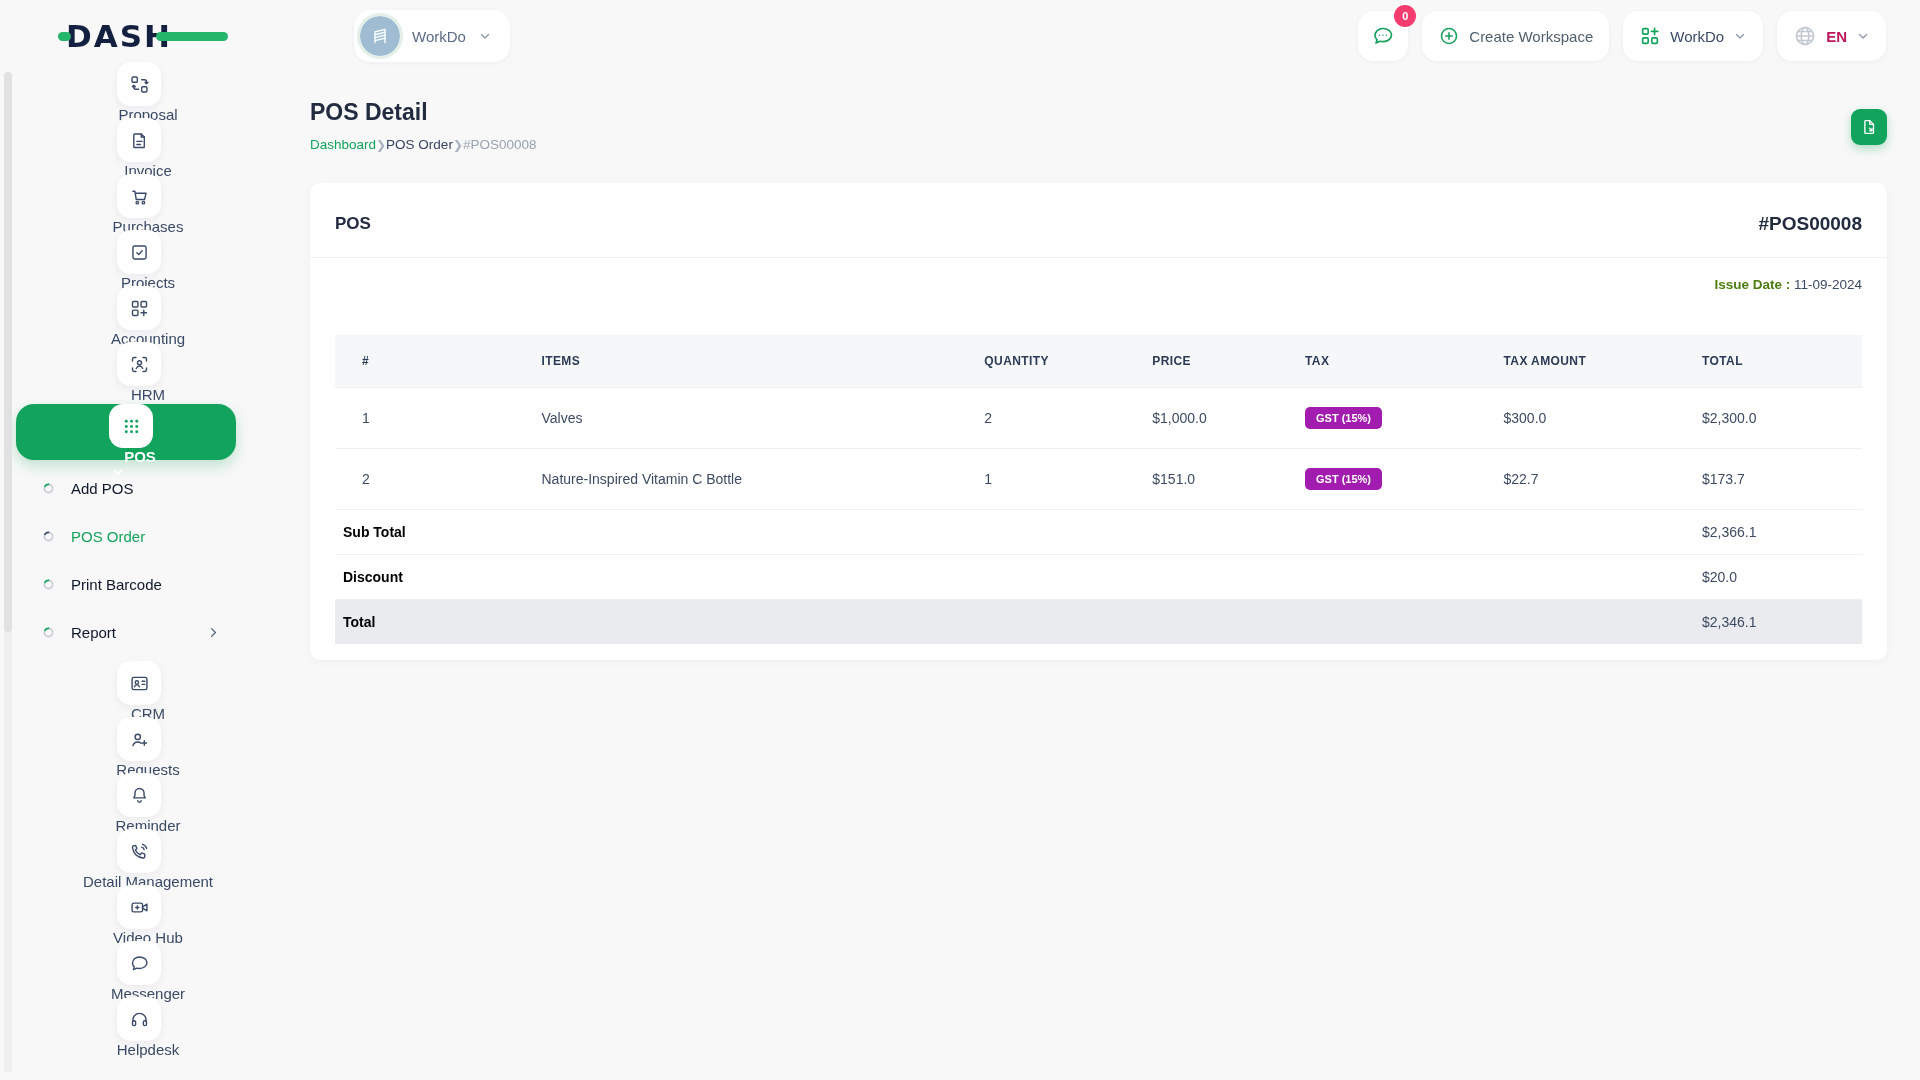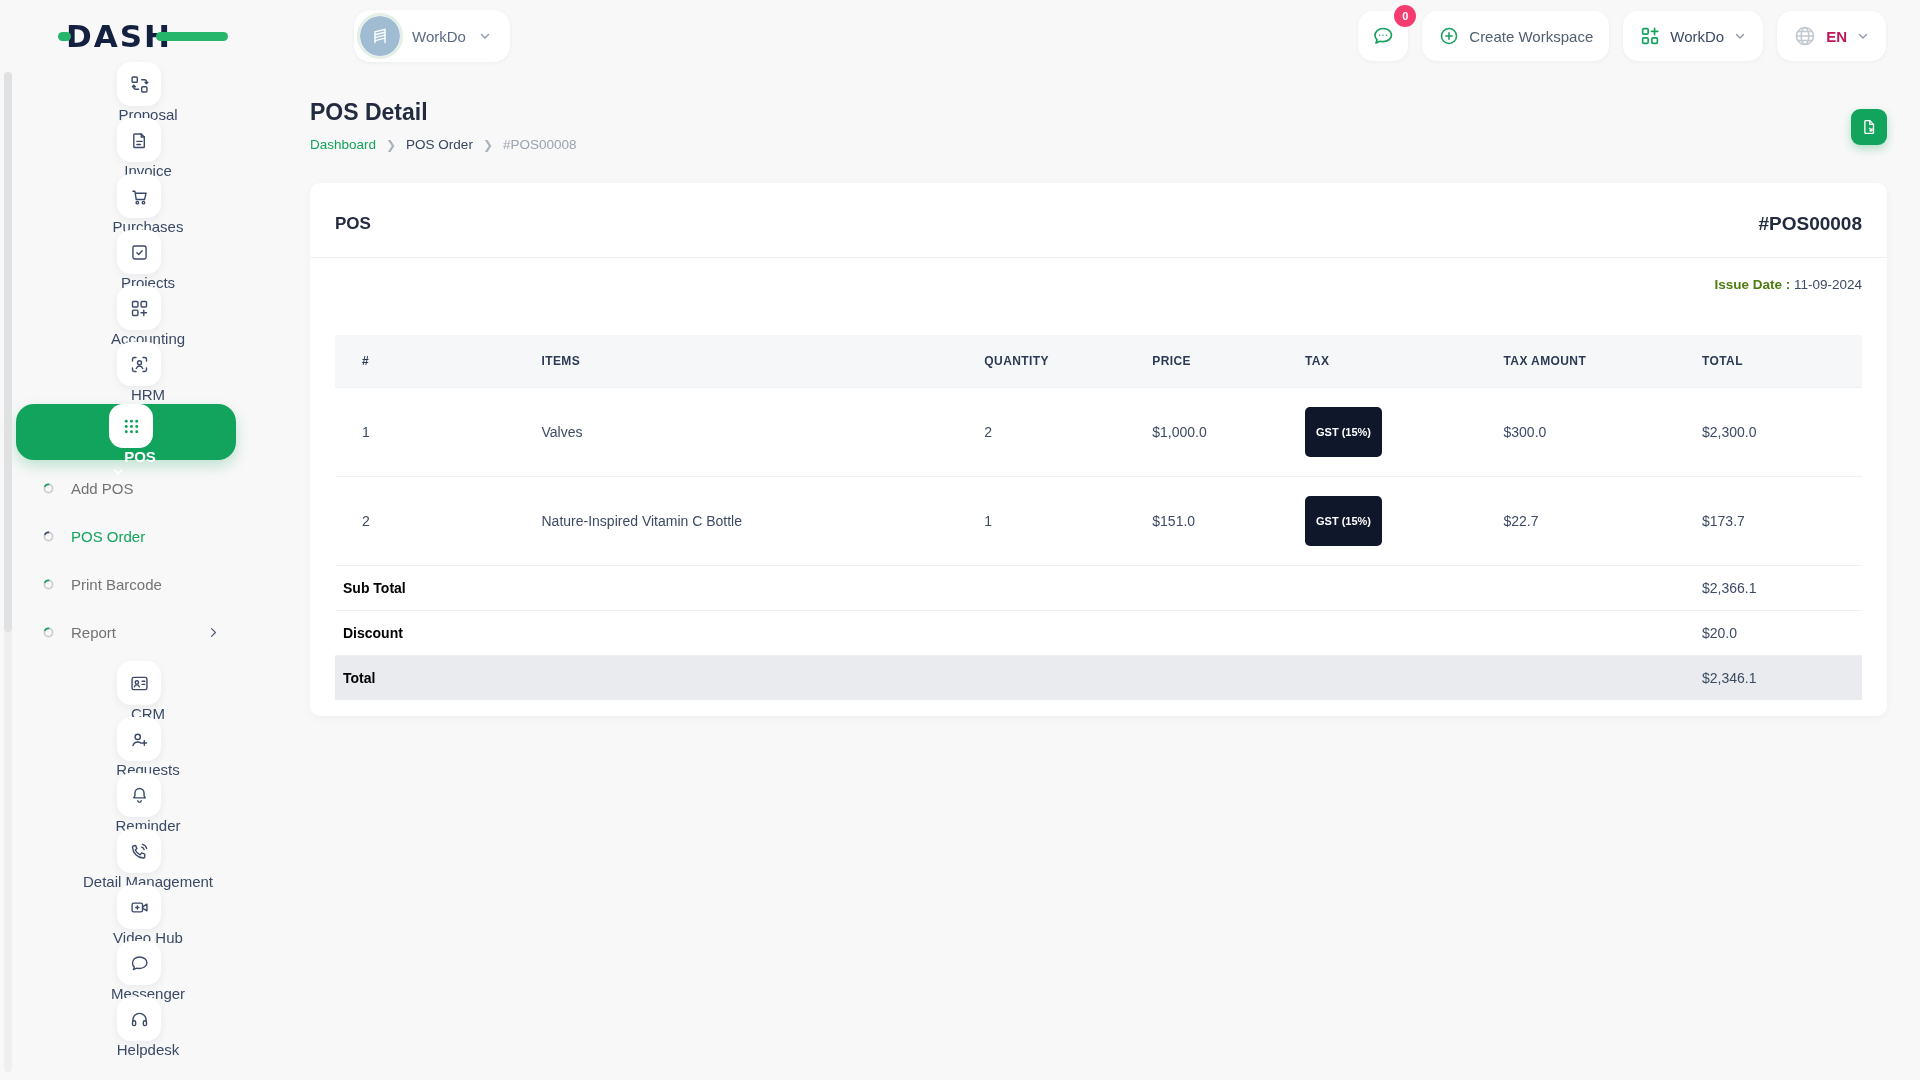--- a/index.html
+++ b/index.html
@@ -74,30 +74,30 @@
 
   .nav-item.active {
     background:#12a35c; border-radius:18px; margin:6px 16px 4px 16px; padding-left:10px; height:56px;
     box-shadow:0 6px 14px rgba(18,163,92,.25);
   }
   .nav-item.active .nav-ic { box-shadow:none; }
   .nav-item.active .nav-label { color:#fff; font-weight:700; }
 
   .nav-sub { display:flex; align-items:center; height:48px; padding-left:42px; cursor:pointer; }
   .nav-sub .bullet { flex:none; }
-  .nav-sub .sub-label { margin-left:16px; font-size:15px; color:#737373; flex:1; }
+  .nav-sub .sub-label { margin-left:16px; font-size:15px; color:#0f172a; flex:1; }
   .nav-sub.active .sub-label { color:#12a35c; font-weight:500; }
   .nav-sub .nav-chev { margin-right:32px; }
   .gap { height:5px; }
 
   
   .main { position:absolute; left:285px; right:33px; top:72px;margin-left:25px; }
   .page-head { display:flex; justify-content:space-between; align-items:flex-start; padding-top:27px; }
   .page-title { font-size:23px; font-weight:700; color:#222b3f; }
-  .breadcrumb { margin-top:11px; font-size:13.5px; display:flex; align-items:center; gap:10px; }
+  .breadcrumb { margin-top:11px; font-size:13.5px; display:flex; align-items:center; }
   .bc-link { color:#12a35c; cursor:pointer; }
   .bc-sep { color:#aab2bd; font-size:12px; }
   .bc-current { color:#37445e; }
   .bc-muted { color:#9aa3af; }
   .export-btn {
     margin-top:10px; width:36px; height:36px; border:none; border-radius:9px; background:#12a35c;
     display:flex; align-items:center; justify-content:center; cursor:pointer;
     box-shadow:0 4px 10px rgba(18,163,92,.3);
   }
 
@@ -117,22 +117,22 @@
 
   .table-wrap { padding:43px 25px 0 25px; }
   table { width:100%; border-collapse:collapse; table-layout:fixed; }
   thead th {
     background:#f6f7f9; text-align:left; font-size:12px; font-weight:700; color:#2b3a55;
     letter-spacing:.4px; padding:19px 8px;
   }
   th:first-child, td:first-child { padding-left:27px; }
   tbody td { padding:19px 8px; font-size:14px; color:#3d4a63; border-top:1px solid #eef0f3; }
   .tax-badge {
-    display:inline-block; background:#0f172a; color:#fff; font-size:11px; font-weight:700;
-    padding:19px 11px; border-radius:5px;
+    display:inline-block; background:#a21caf; color:#fff; font-size:11px; font-weight:700;
+    padding:5px 11px; border-radius:5px;
   }
   tr.summary td { padding:14px 8px; }
   tr.summary .s-label { font-weight:700; color:#000000; }
   tr.total-row td { background:#e9ebee; }
 </style>
 </head>
 <body>
 
 <header class="topbar">
   <div class="logo">

